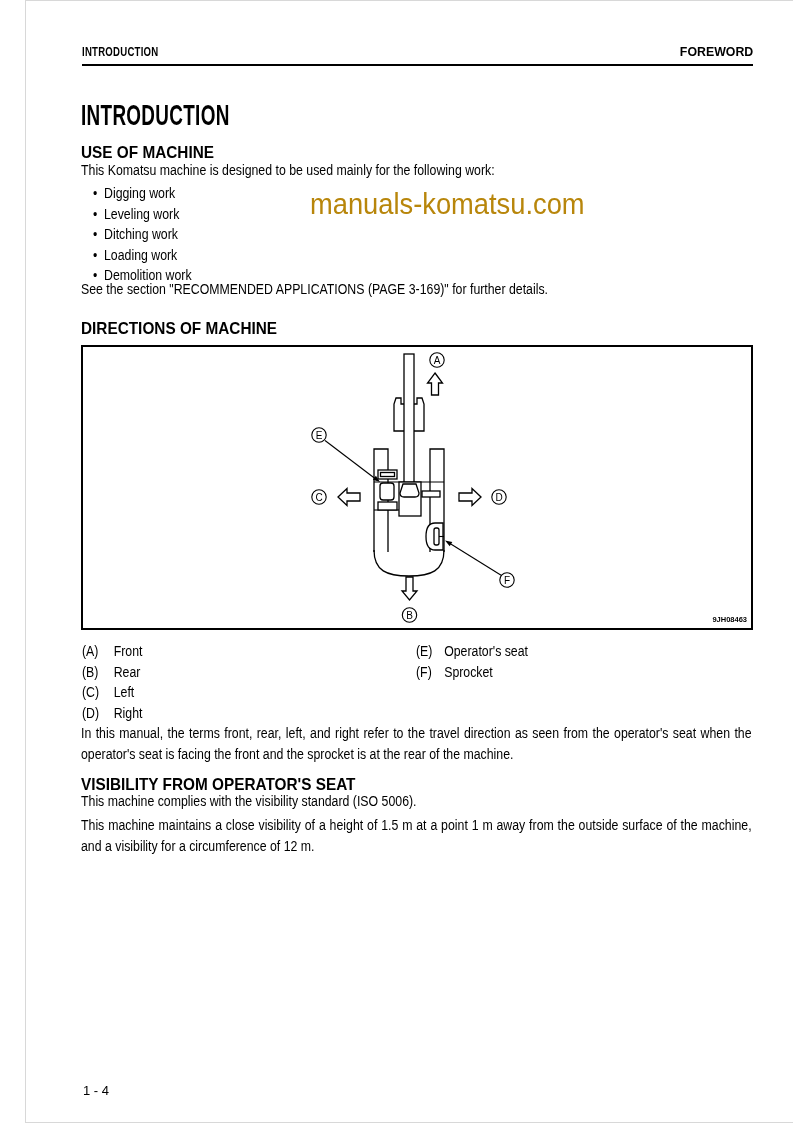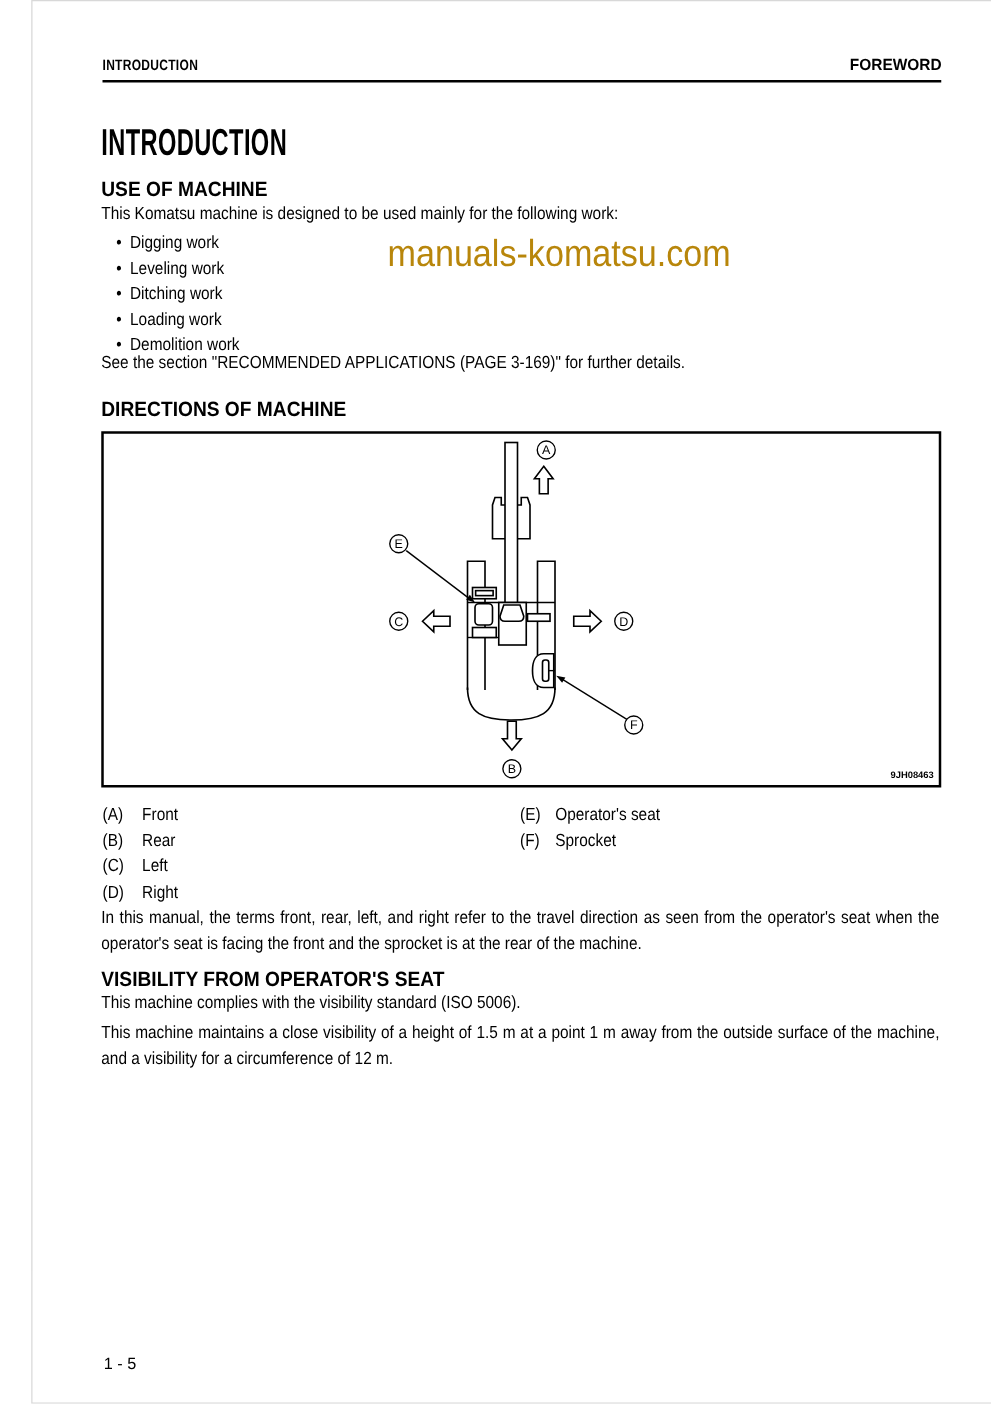--- a/index.html
+++ b/index.html
@@ -163,15 +163,15 @@
   <div class="legrow" style="left:391px; top:663.5px;">
     <span class="lkey2">(F)</span><span>Sprocket</span>
   </div>
 
   <div class="para" style="top:723px;">In this manual, the terms front, rear, left, and right refer to the travel direction as seen from the operator's seat when the operator's seat is facing the front and the sprocket is at the rear of the machine.</div>
 
   <div class="t b h2 cnd93" style="left:56px; top:775.5px;">VISIBILITY FROM OPERATOR'S SEAT</div>
   <div class="t body14 cnd" style="left:56px; top:794px;">This machine complies with the visibility standard (ISO 5006).</div>
   <div class="para" style="top:815px;">This machine maintains a close visibility of a height of 1.5 m at a point 1 m away from the outside surface of the machine, and a visibility for a circumference of 12 m.</div>
 
-  <div class="t footer" style="left:58px; top:1084px;">1 - 5</div>
+  <div class="t footer" style="left:58px; top:1084px;">1 - 4</div>
 
 </div>
 
 </body></html>

